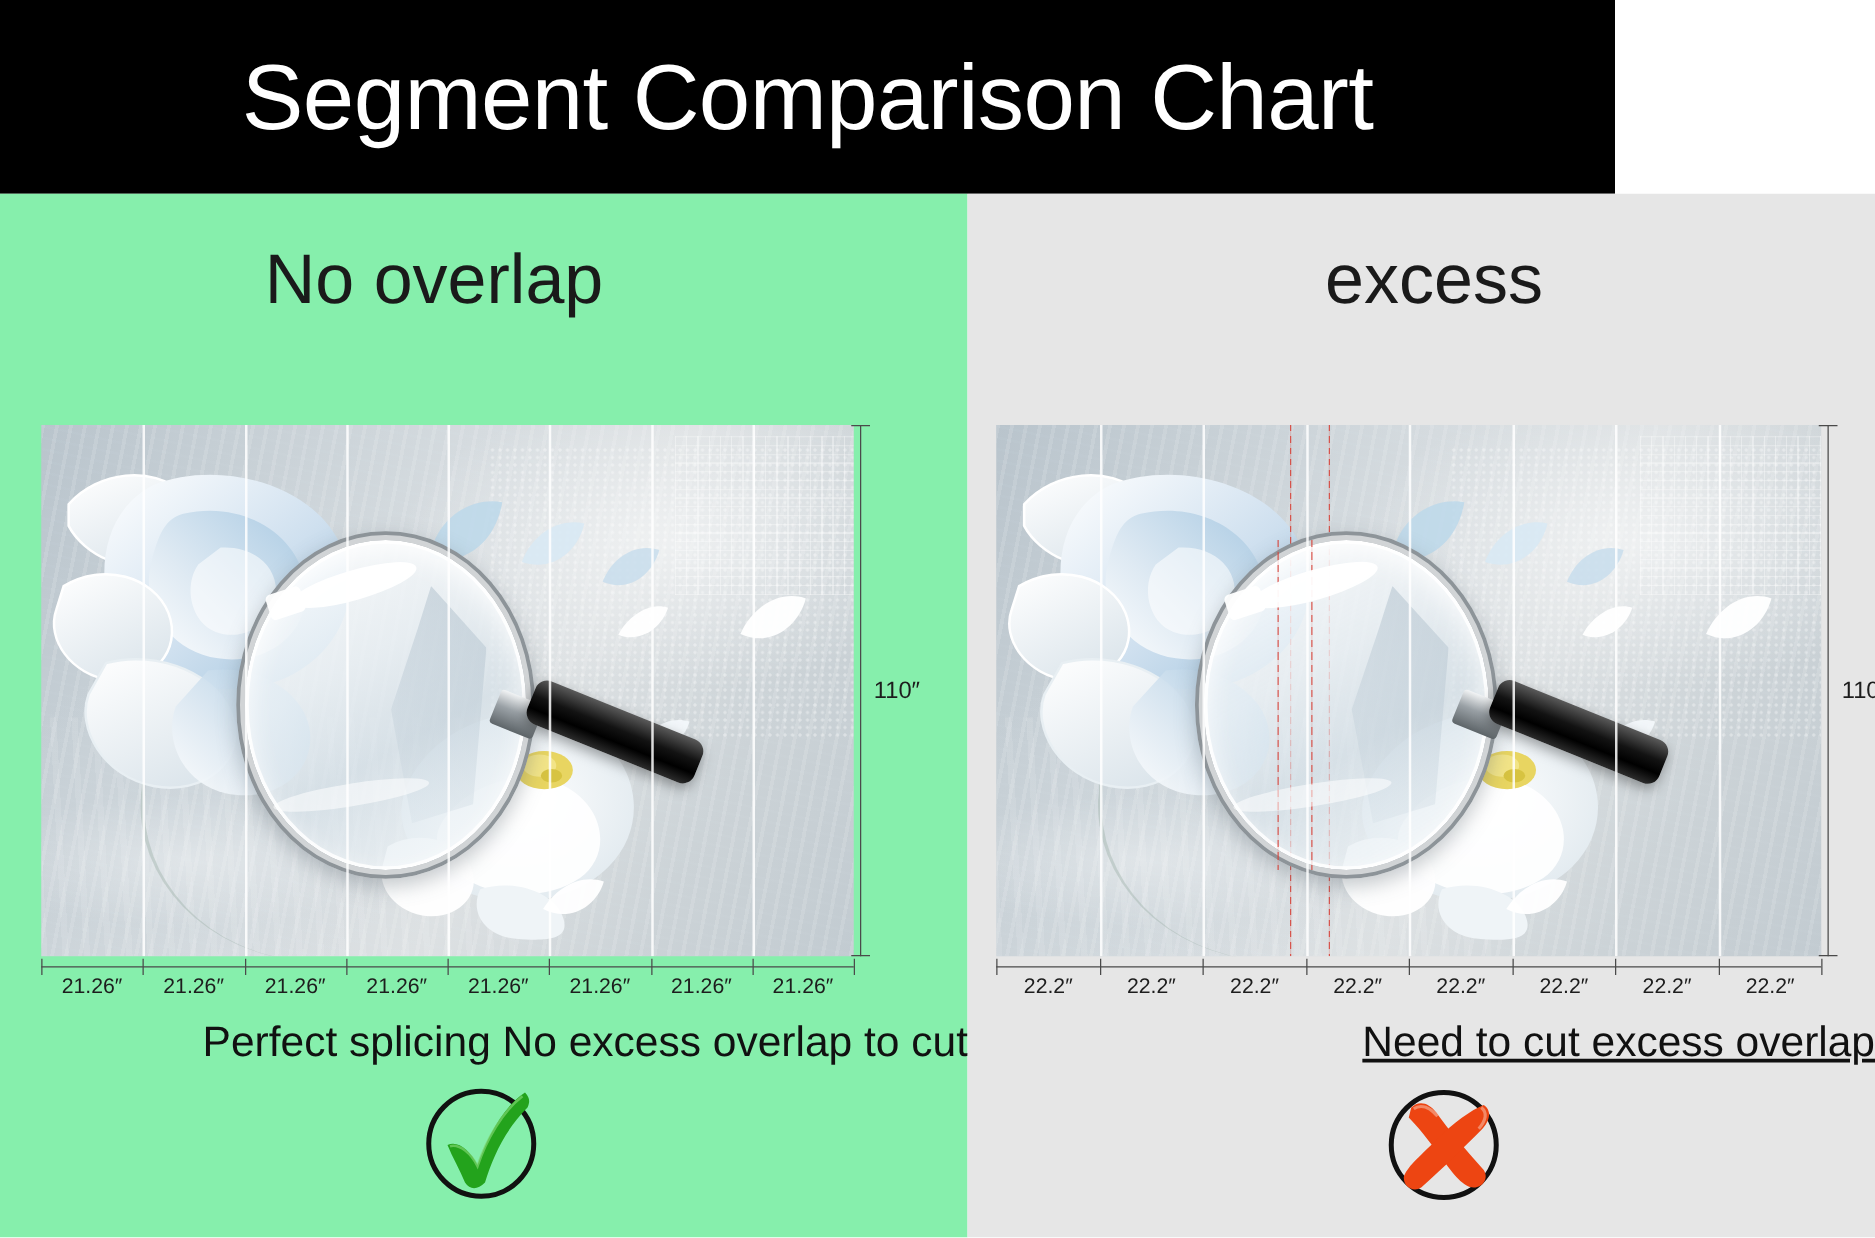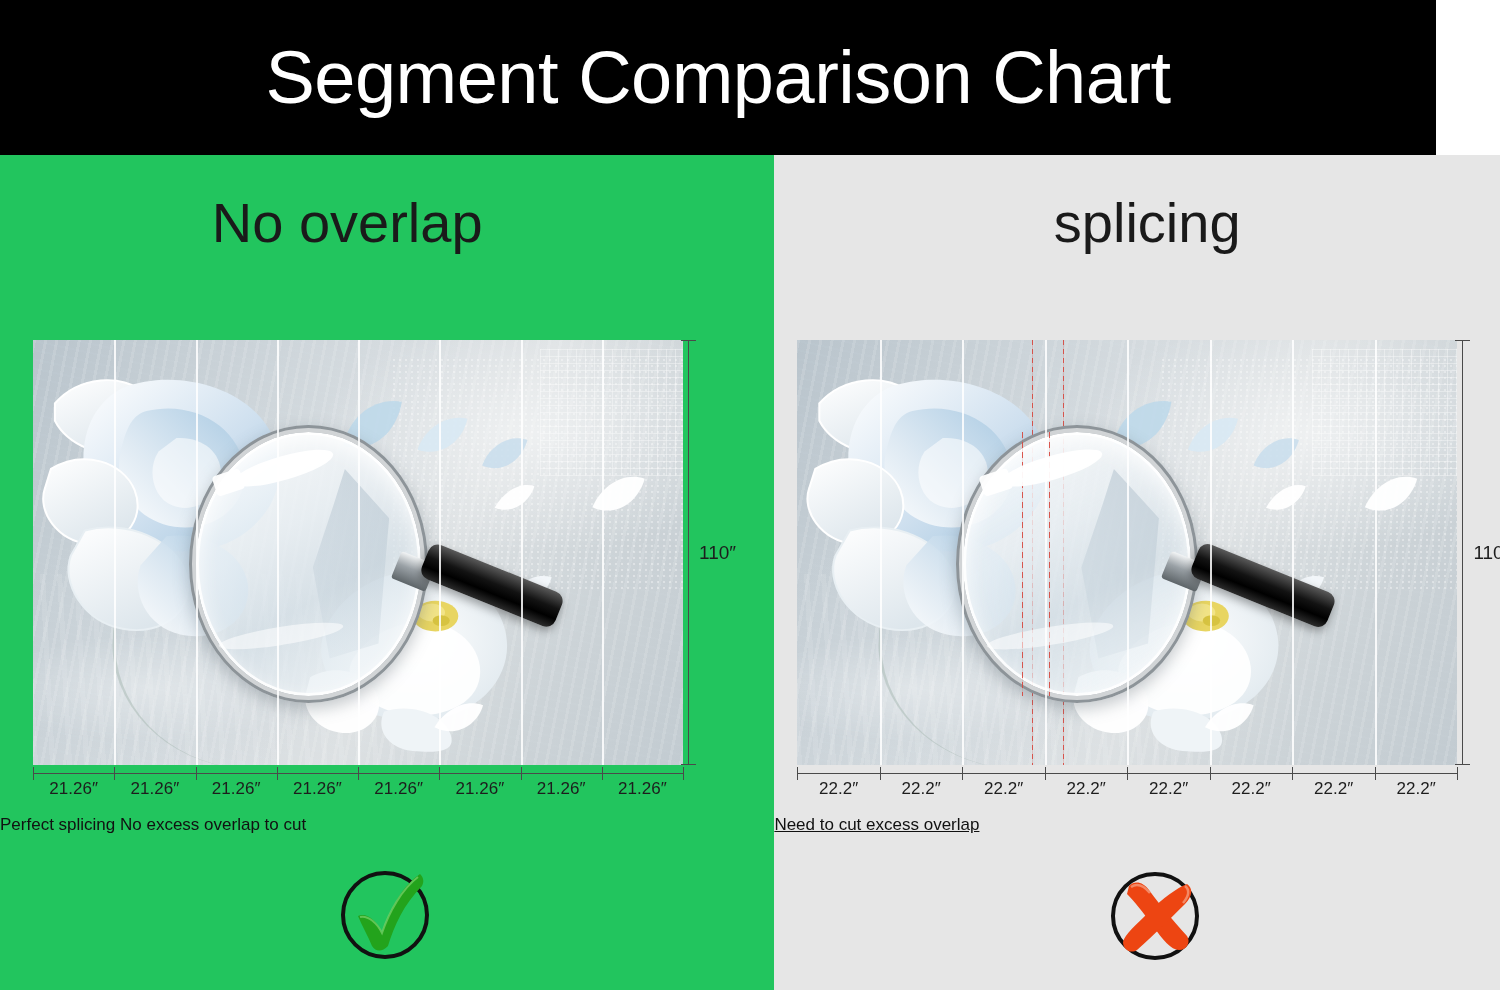--- a/index.html
+++ b/index.html
@@ -6,40 +6,40 @@
   body{
     width:1500px;height:990px;
     font-family:"Liberation Sans", sans-serif;
     background:#ffffff;
     overflow:hidden;
   }
   .page{position:relative;width:1500px;height:990px;}
 
   
   .banner{
-    position:absolute;left:0;top:0;width:1436px;height:155px;
+    position:absolute;left:0;top:0;width:1292px;height:155px;
     background:#000000;
     display:flex;align-items:center;justify-content:center;
   }
   .banner-title{
     color:#ffffff;
     font-size:74px;
     font-weight:400;
     letter-spacing:-0.5px;
     line-height:1;
     white-space:nowrap;
   }
 
   
   .panels{
     position:absolute;left:0;top:155px;width:1500px;height:835px;
     display:flex;
   }
   .panel{position:relative;height:835px;}
-  .panel-left{width:810px;background:#22c55e;}
+  .panel-left{width:810px;background:#86efac;}
   .panel-right{width:759px;background:#e6e6e6;}
 
   .panel-heading{
     position:absolute;top:40px;left:0;width:100%;
     text-align:center;
     font-size:56px;font-weight:400;color:#1a1a1a;
     line-height:1;
   }
   .panel-left .panel-heading{ text-indent:-80px; }
   .panel-right .panel-heading{ text-indent:20px; }
@@ -190,22 +190,22 @@
   .vruler{position:absolute;}
   .vruler-bar{position:absolute;left:0;top:0;width:1px;height:100%;background:#4a4a4a;}
   .vruler-cap{position:absolute;left:-7px;width:15px;height:1px;background:#4a4a4a;}
   .vruler-label{
     position:absolute;left:11px;top:50%;transform:translateY(-50%);
     font-size:19px;color:#1d1d1d;white-space:nowrap;
   }
 
   
   .caption{
-    position:absolute;left:0;width:100%;text-align:left;
-    font-size:17px;color:#111111;
+    position:absolute;left:0;width:100%;text-align:right;
+    font-size:34px;color:#111111;
   }
   .cap-left{top:660px;}
   .cap-right{top:660px;text-decoration:underline;}
 
   .verdict{
     position:absolute;top:705px;left:0;width:100%;
     display:flex;justify-content:center;
   }
   .verdict svg{display:block;}
 
@@ -358,21 +358,21 @@
         <svg width="110" height="110" viewBox="0 0 110 110">
           <circle cx="53" cy="55" r="42" fill="none" stroke="#111111" stroke-width="4"></circle>
           <path d="M26 56 C34 52,44 60,50 72 C58 50,70 26,88 14 C92 18,92 22,90 26 C72 44,62 66,56 86 C50 92,44 92,40 86 C36 76,30 66,26 56 Z" fill="#23a31c"></path>
           <path d="M28 57 C36 55,45 63,50 73 C57 52,70 29,86 17" fill="none" stroke="#7cd36e" stroke-width="2" opacity=".7"></path>
         </svg>
       </div>
     </div>
 
     <div class="panel panel-right">
 
-      <div class="panel-heading">splicing</div>
+      <div class="panel-heading">excess</div>
 
       <div class="figure fig-right">
 
         <div class="mural">
           <div class="tex-a"></div>
           <div class="tex-b"></div>
           <div class="tex-c"></div>
           <div class="tex-d"></div>
           <div class="stem"></div>
 

